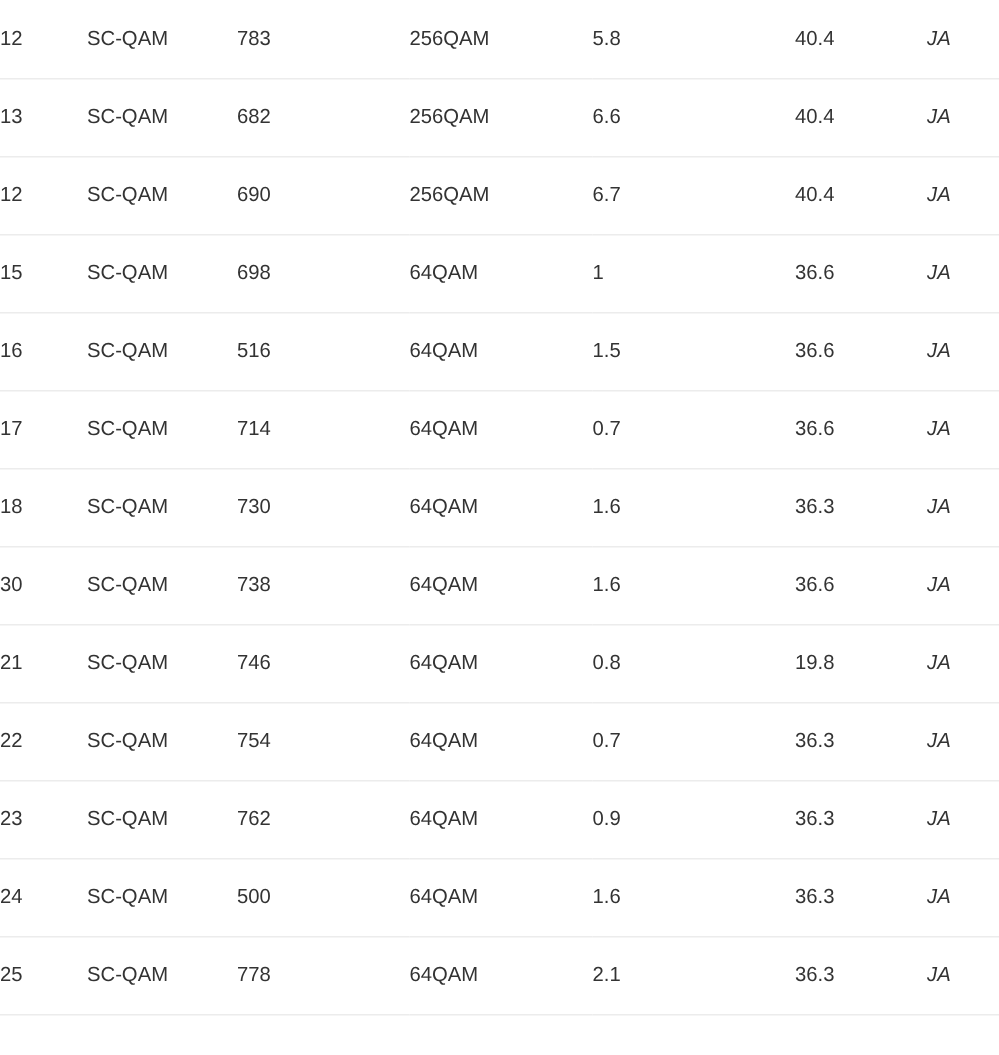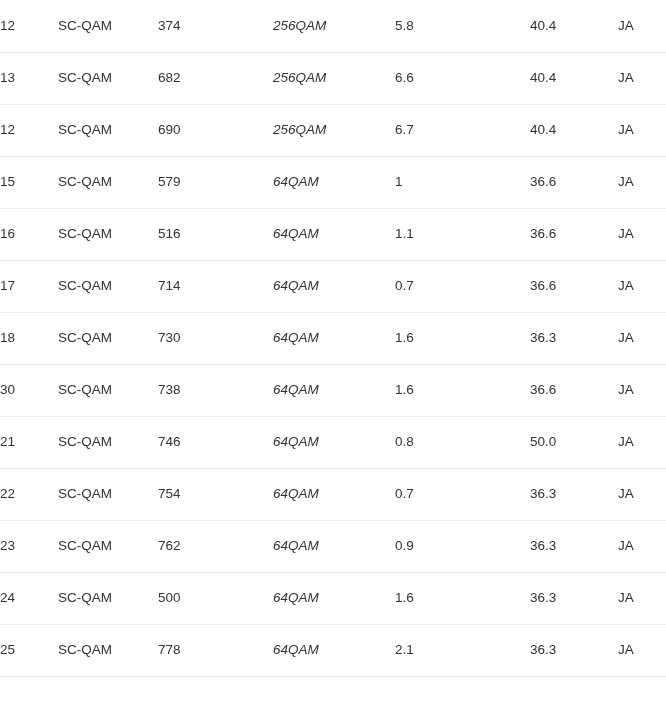--- a/index.html
+++ b/index.html
@@ -48,35 +48,35 @@
     white-space: nowrap;
     overflow: hidden;
     color: #333333;
     font-weight: 400;
     line-height: 1.2;
   }
 
   
   .col-index      { width: 58px;  padding-left: 20px; }
   .col-type       { width: 100px; padding-left: 0; }
-  .col-modulation { width: 122px; padding-left: 0; font-style: italic; }
+  .col-modulation { width: 122px; padding-left: 0; }
   .col-power      { width: 135px; padding-left: 0; }
   .col-snr        { width: 88px;  padding-left: 0; }
-  .col-status     { width: 48px;  padding-left: 0; }
+  .col-status     { width: 48px;  padding-left: 0; font-style: italic; }
 </style>
 </head>
 <body>
 
 <div class="table-viewport">
   <table class="channel-table">
     <tbody>
         <tr class="data-row">
           <td class="col-index">12</td>
           <td class="col-type">SC-QAM</td>
-          <td class="col-frequency">374</td>
+          <td class="col-frequency">783</td>
           <td class="col-modulation">256QAM</td>
           <td class="col-power">5.8</td>
           <td class="col-snr">40.4</td>
           <td class="col-status">JA</td>
         </tr>
         <tr class="data-row">
           <td class="col-index">13</td>
           <td class="col-type">SC-QAM</td>
           <td class="col-frequency">682</td>
           <td class="col-modulation">256QAM</td>
@@ -89,32 +89,32 @@
           <td class="col-type">SC-QAM</td>
           <td class="col-frequency">690</td>
           <td class="col-modulation">256QAM</td>
           <td class="col-power">6.7</td>
           <td class="col-snr">40.4</td>
           <td class="col-status">JA</td>
         </tr>
         <tr class="data-row">
           <td class="col-index">15</td>
           <td class="col-type">SC-QAM</td>
-          <td class="col-frequency">579</td>
+          <td class="col-frequency">698</td>
           <td class="col-modulation">64QAM</td>
           <td class="col-power">1</td>
           <td class="col-snr">36.6</td>
           <td class="col-status">JA</td>
         </tr>
         <tr class="data-row">
           <td class="col-index">16</td>
           <td class="col-type">SC-QAM</td>
           <td class="col-frequency">516</td>
           <td class="col-modulation">64QAM</td>
-          <td class="col-power">1.1</td>
+          <td class="col-power">1.5</td>
           <td class="col-snr">36.6</td>
           <td class="col-status">JA</td>
         </tr>
         <tr class="data-row">
           <td class="col-index">17</td>
           <td class="col-type">SC-QAM</td>
           <td class="col-frequency">714</td>
           <td class="col-modulation">64QAM</td>
           <td class="col-power">0.7</td>
           <td class="col-snr">36.6</td>
@@ -137,21 +137,21 @@
           <td class="col-power">1.6</td>
           <td class="col-snr">36.6</td>
           <td class="col-status">JA</td>
         </tr>
         <tr class="data-row">
           <td class="col-index">21</td>
           <td class="col-type">SC-QAM</td>
           <td class="col-frequency">746</td>
           <td class="col-modulation">64QAM</td>
           <td class="col-power">0.8</td>
-          <td class="col-snr">50.0</td>
+          <td class="col-snr">19.8</td>
           <td class="col-status">JA</td>
         </tr>
         <tr class="data-row">
           <td class="col-index">22</td>
           <td class="col-type">SC-QAM</td>
           <td class="col-frequency">754</td>
           <td class="col-modulation">64QAM</td>
           <td class="col-power">0.7</td>
           <td class="col-snr">36.3</td>
           <td class="col-status">JA</td>

